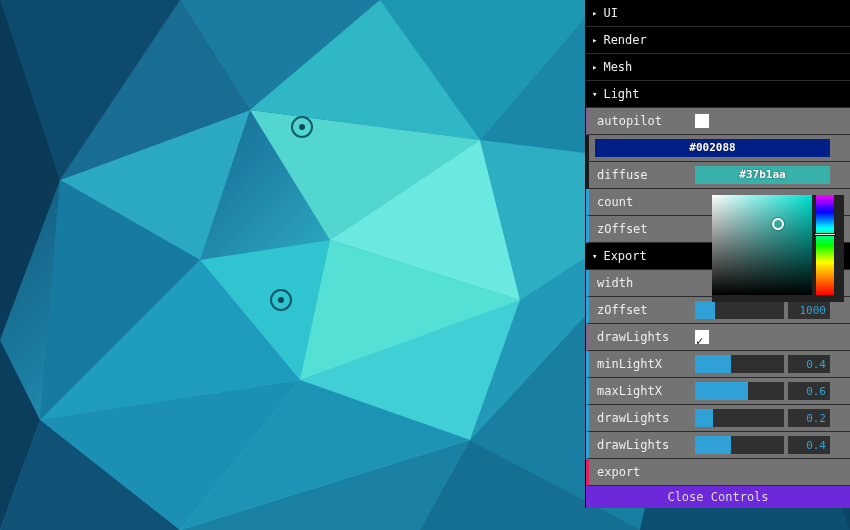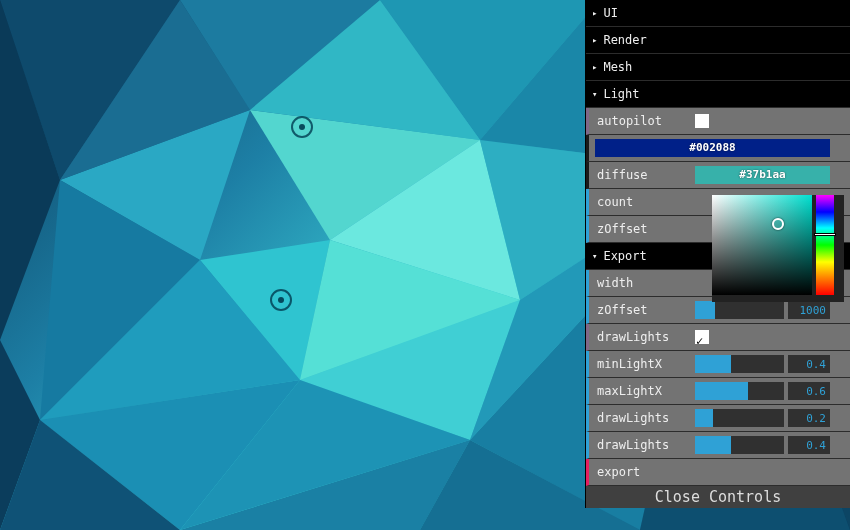--- a/index.html
+++ b/index.html
@@ -51,22 +51,22 @@
   }
   .slider {
     flex: 1; height: 18px; background: #303030; position: relative; cursor: ew-resize;
   }
   .slider-fill { position: absolute; top:0; left:0; bottom:0; background: #2fa1d6; }
   .num-input {
     width: 42px; height: 18px; background: #303030; color: #2fa1d6;
     border: none; text-align: right; padding-right: 4px; font-family: inherit; font-size: 11px;
   }
   .close-bar {
-    height: 22px; background: #404040; color: #ddd; text-align: center; line-height: 22px;
-    cursor: pointer; font-size: 15px;
+    height: 22px; background: #6d28d9; color: #ddd; text-align: center; line-height: 22px;
+    cursor: pointer; font-size: 12px;
   }
 
   
   .picker {
     position: absolute; top: 195px; right: 6px; width: 132px; height: 107px;
     background: #222; z-index: 10; display:flex; gap:4px; padding:0;
   }
   .sv-field {
     width: 100px; height: 100px; position: relative; cursor: crosshair;
     background: linear-gradient(to top, #000, rgba(0,0,0,0)), linear-gradient(to right, #fff, #00e0d0);

